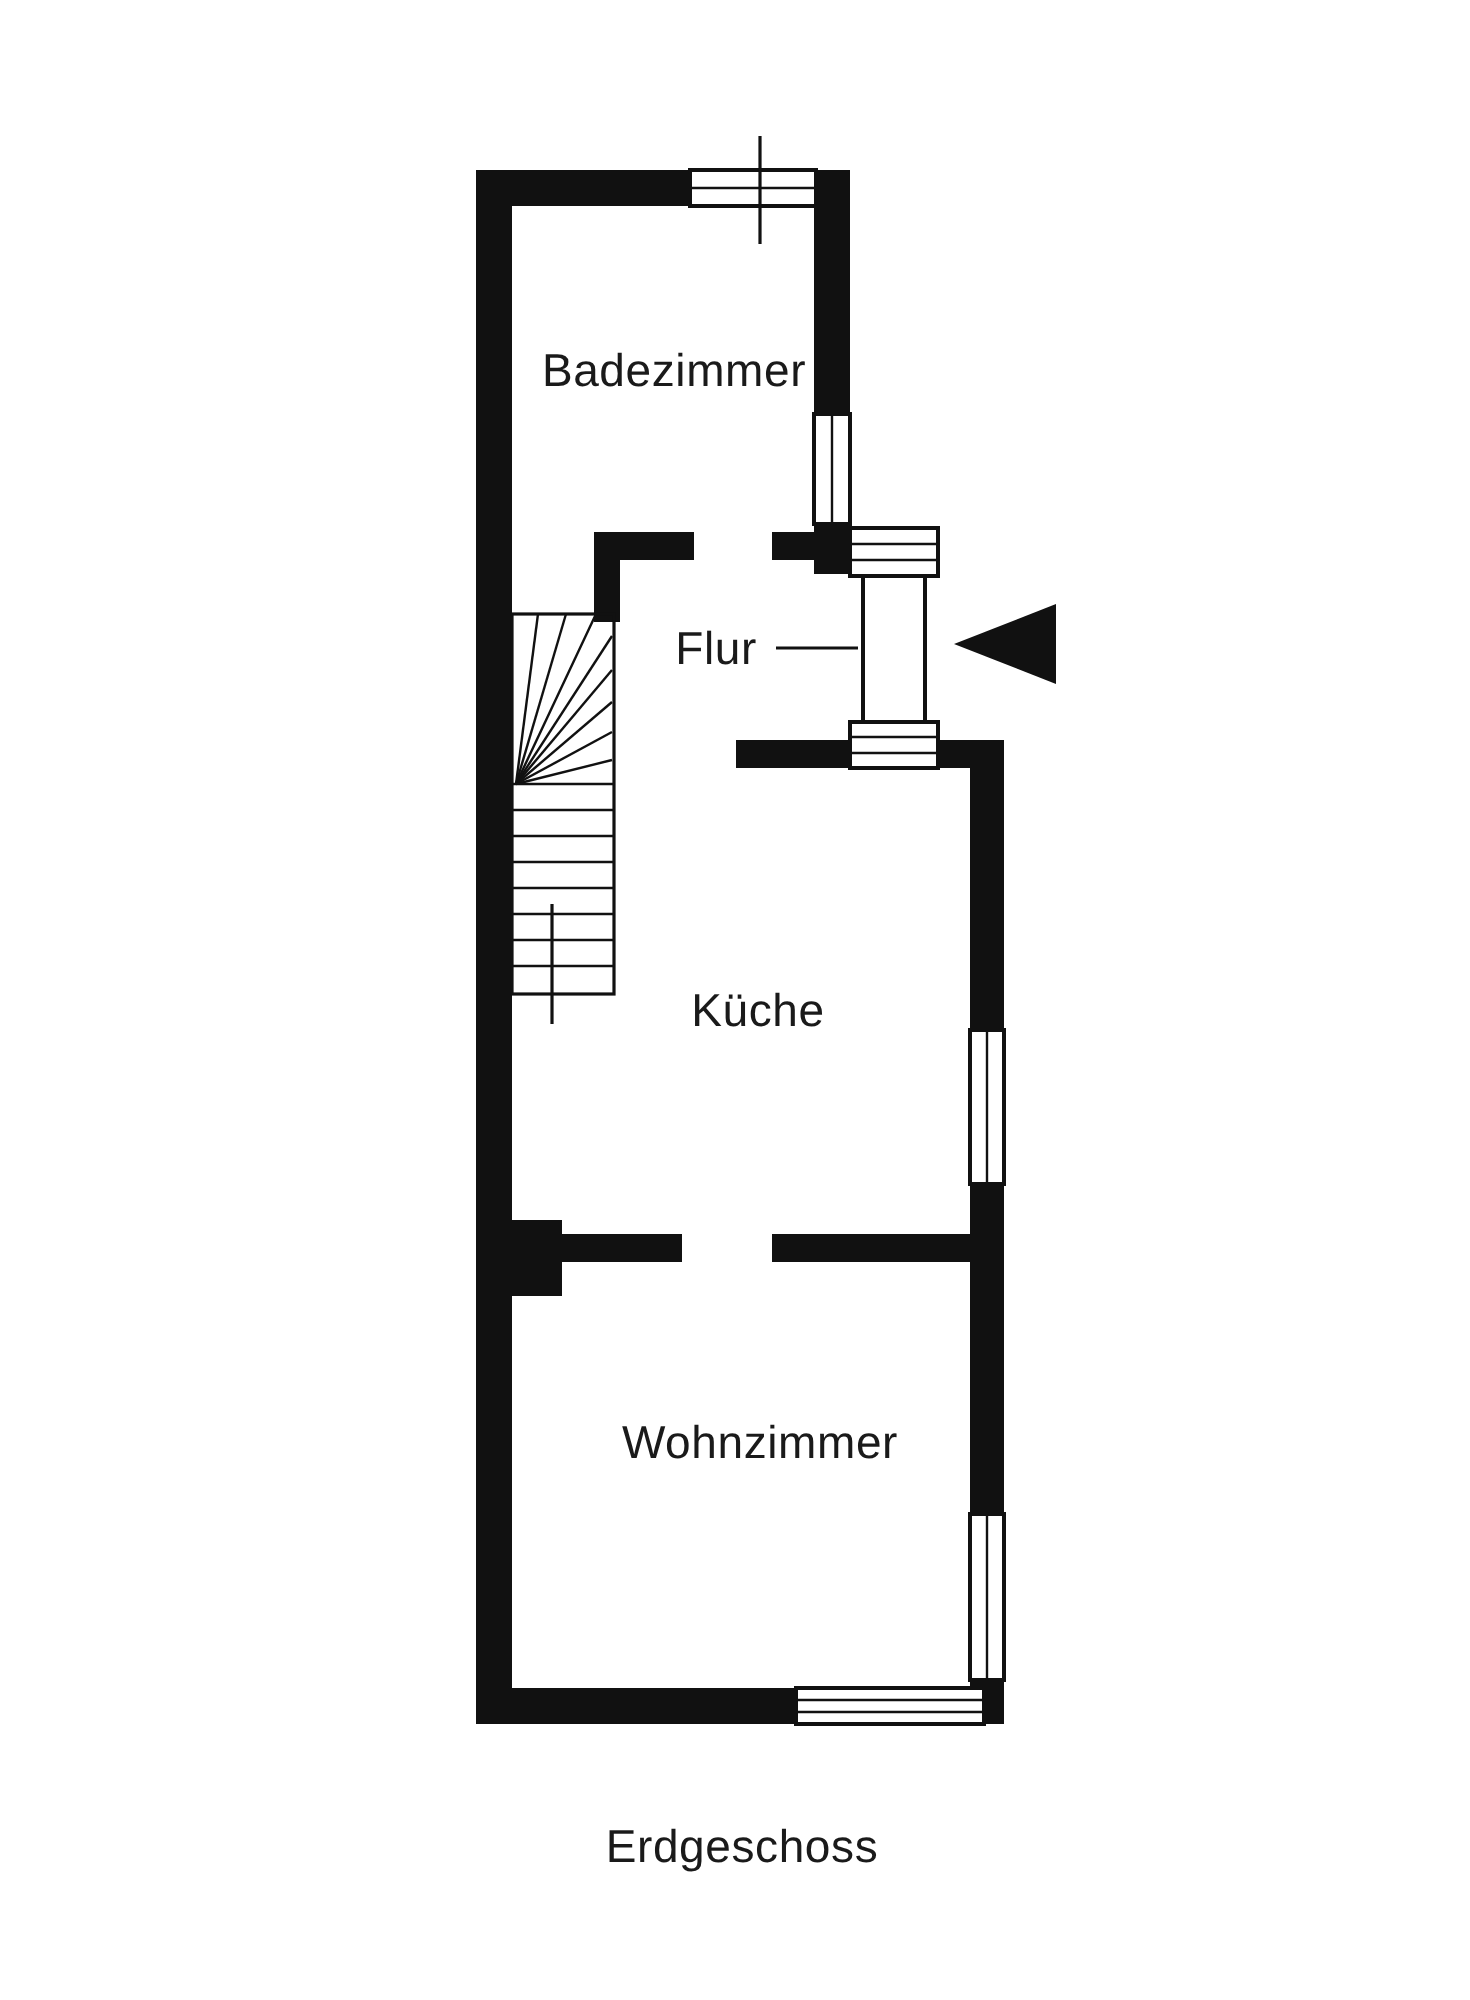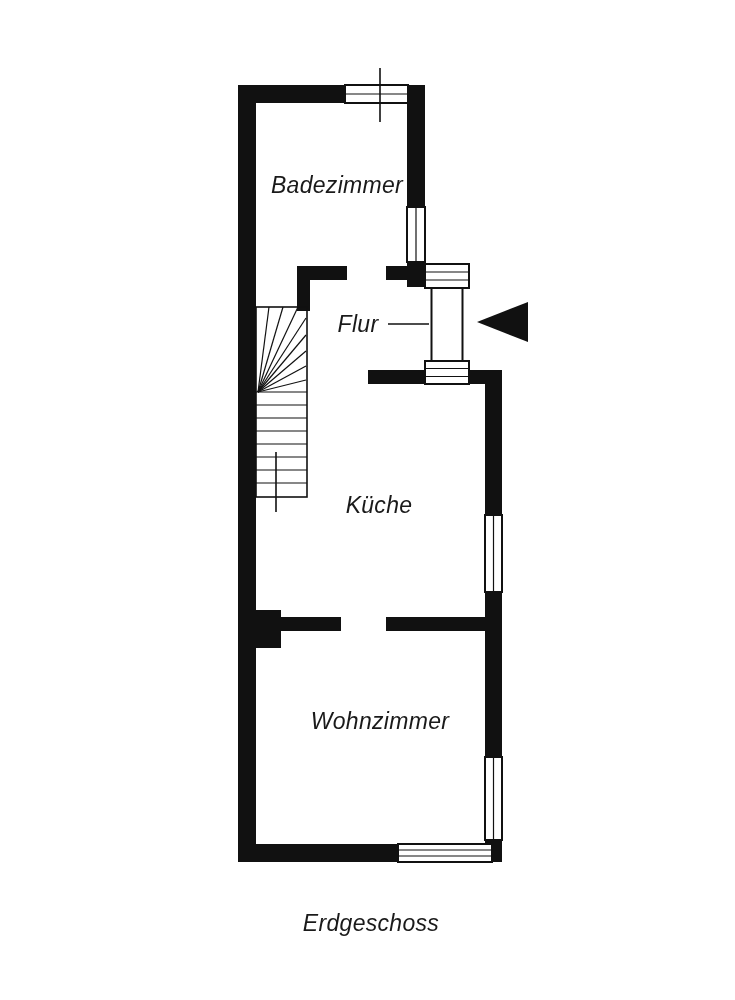--- a/index.html
+++ b/index.html
@@ -2,21 +2,20 @@
 <html><head>
 <meta charset="utf-8">
 <style>
   html, body { margin: 0; padding: 0; background: #ffffff; }
   .page {
     position: relative;
     width: 735px;
     height: 1000px;
     background: #ffffff;
     overflow: hidden;
-    font-style: italic;
   }
   svg { display: block; }
   .wall { fill: #111111; }
   .win  { fill: #ffffff; stroke: #111111; stroke-width: 2; }
   .thin { stroke: #111111; stroke-width: 1.2; fill: none; }
   .med  { stroke: #111111; stroke-width: 1.6; fill: none; }
   .thick{ stroke: #111111; stroke-width: 2; fill: none; }
   .room-label {
     font-family: "Liberation Sans", sans-serif;
     font-size: 23px;

